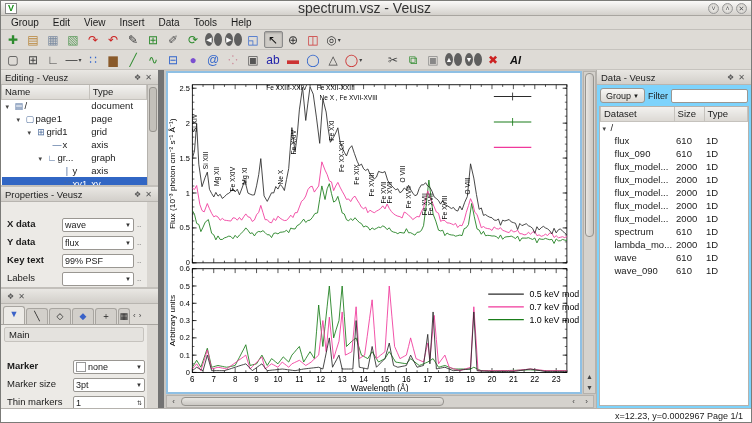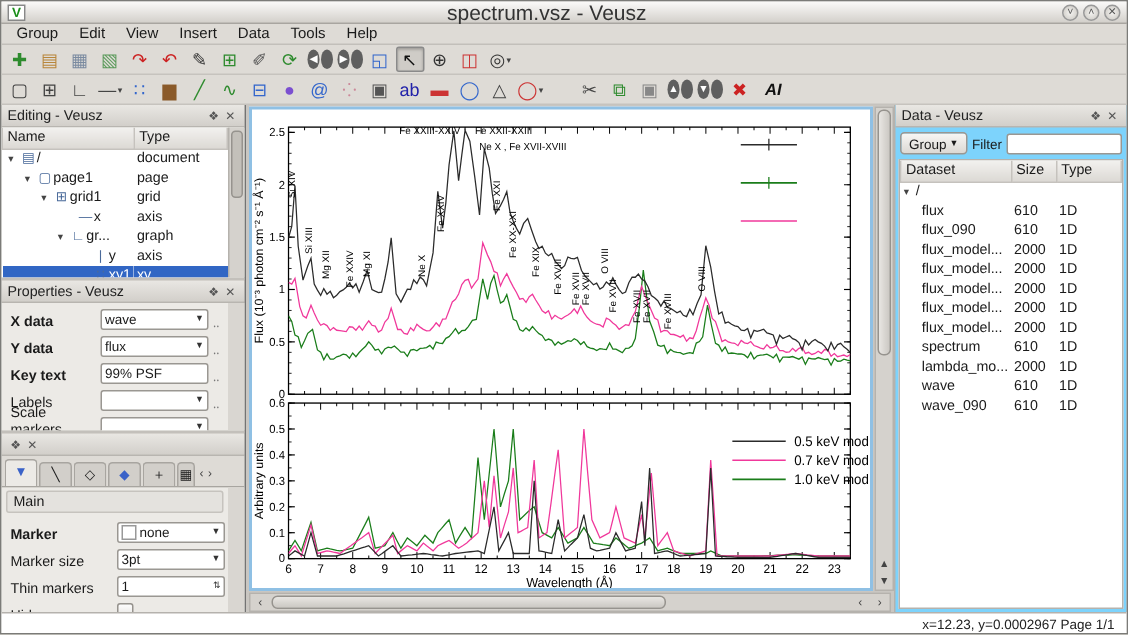--- a/index.html
+++ b/index.html
@@ -21,21 +21,21 @@
   
   .toolbar { height:20px; display:flex; align-items:center; gap:1px; padding:0 3px; background:#dedbd6; border-bottom:1px solid #c6c3be; flex:0 0 auto; }
   .tbi { width:19px; height:17px; display:flex; align-items:center; justify-content:center; font-size:12px; border:1px solid transparent; border-radius:2px; }
   .tbi.pressed { border-color:#8a8a8a; background:#cfccc7; box-shadow:inset 0 1px 2px rgba(0,0,0,.25); }
   .tbi.round span { background:#5f5f5f; color:#fff; border-radius:50%; width:13px; height:13px; font-size:7px; line-height:13px; text-align:center; }
   .tbi.wide { width:24px; font-weight:bold; font-size:11px; font-style:italic; }
   .tbi .dd { font-size:6px; color:#444; margin-left:1px; }
 
   
   .main { flex:1; display:flex; overflow:hidden; }
-  .leftcol { width:163px; flex:0 0 auto; display:flex; flex-direction:column; background:#d9d6d1; border-right:1px solid #737373; }
+  .leftcol { width:163px; flex:0 0 auto; display:flex; flex-direction:column; background:#d9d6d1; border-right:6px solid #737373; }
   .rightcol { width:155px; flex:0 0 auto; display:flex; flex-direction:column; background:#7dd3fc; border-left:1px solid #b5b2ad; }
   .center { flex:1; display:flex; flex-direction:column; background:#c9c6c1; overflow:hidden; }
 
   .panel { display:flex; flex-direction:column; border-bottom:2px solid #c3c0bb; overflow:hidden; }
   .phead { height:15px; display:flex; align-items:center; background:linear-gradient(#e9e7e3,#d2cfca); border-bottom:1px solid #b8b5b0; padding:0 4px; flex:0 0 auto; }
   .phead .ptitle { flex:1; font-size:9.5px; color:#222; }
   .phbtn { width:11px; height:11px; font-size:8px; line-height:11px; text-align:center; color:#555; }
   .pbody { flex:1; background:#eceae6; overflow:hidden; position:relative; }
 
   
@@ -44,21 +44,21 @@
   .ttable td { padding:0 2px; height:13px; white-space:nowrap; overflow:hidden; }
   .ttable { background:#fff; }
   .trow.selected td { background:#3166c4; color:#fff; }
   .ticon { display:inline-block; width:11px; color:#4a6a9a; font-size:9px; text-align:center; }
   .caret { display:inline-block; width:8px; font-size:7px; color:#444; }
   .treewrap { background:#fff; height:100%; border-right:11px solid #d9d6d1; position:relative; }
   .vsb { position:absolute; right:-11px; top:0; bottom:0; width:11px; background:#d5d2cd; border-left:1px solid #b5b2ad; }
   .vsb .thumb { position:absolute; left:1px; right:1px; top:2px; height:45%; background:#c3c0ba; border:1px solid #96938e; border-radius:3px; }
 
   
-  .prow { display:flex; align-items:flex-end; height:18px; padding:16px 2px 0 6px; gap:3px; }
+  .prow { display:flex; align-items:flex-start; height:18px; padding:16px 2px 0 6px; gap:3px; }
   .plabel { flex:1; font-size:9.5px; }
   .plabel.bold { font-weight:bold; }
   .ctrl { width:72px; height:14px; background:#fff; border:1px solid #9a9792; border-radius:2px; display:flex; align-items:center; padding:0 2px; font-size:9px; flex:0 0 auto; }
   .ctrl .val { flex:1; overflow:hidden; white-space:nowrap; }
   .ctrl .arrow { font-size:6px; color:#333; }
   .ctrl.spin .arrow { line-height:4px; }
   .dots { color:#777; font-size:8px; width:8px; flex:0 0 auto; }
   .swatch { width:10px; height:10px; border:1px solid #999; background:#fff; margin-right:2px; }
   .checkbox { width:11px; height:11px; border:1px solid #96938e; background:linear-gradient(#fdfdfd,#e4e2de); border-radius:2px; }
   .grouphdr { margin:2px 3px; background:#e4e2de; border:1px solid #c6c3be; border-radius:2px; padding:1px 4px; font-size:9.5px; }

